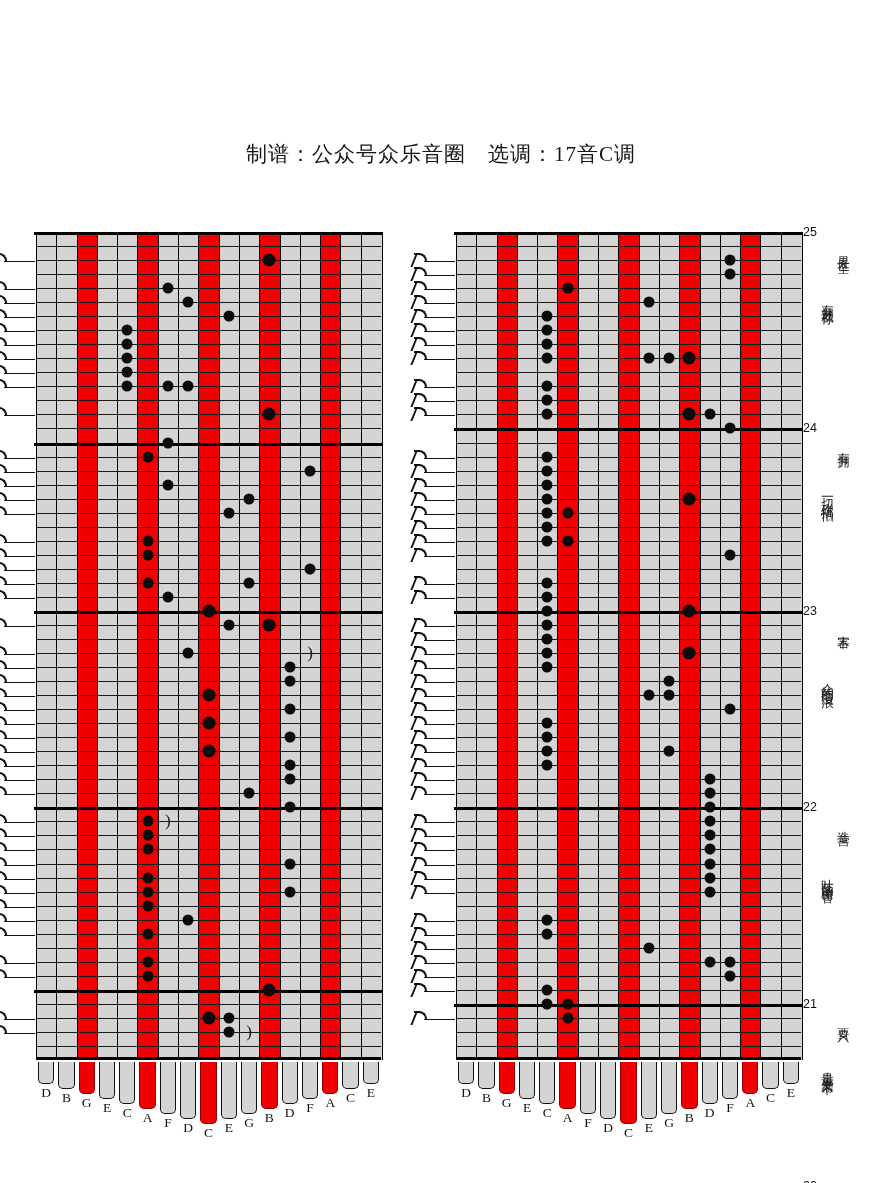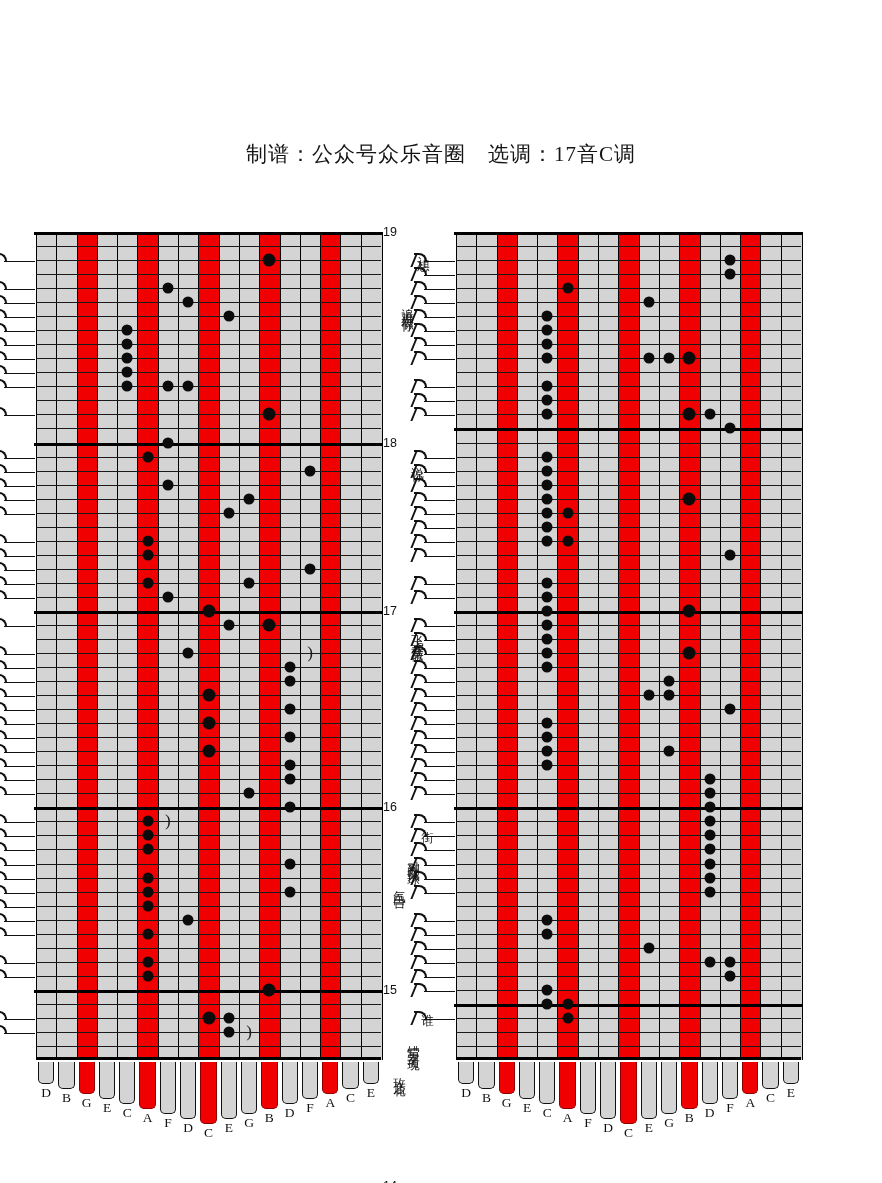--- a/index.html
+++ b/index.html
@@ -508,38 +508,20 @@
             <span class="tail"></span>
           </div>
           <div class="flag" style="top: 785.898px;">
             <span class="hook"></span>
             <span class="tail"></span>
           </div>
           <div class="flag" style="top: 799.932px;">
             <span class="hook"></span>
             <span class="tail"></span>
           </div>
-        </div>
-      <div class="side">
-          <div class="mnum" style="top: 0px;">19</div>
-          <div class="lyric" style="top: 14px; left: 34px; max-height: 192.508px;">让想</div>
-          <div class="lyric" style="top: 65.8398px; left: 18px; max-height: 192.508px;">追难点有你</div>
-          <div class="mnum" style="top: 210.508px;">18</div>
-          <div class="lyric" style="top: 224.508px; left: 28px; max-height: 150.407px;">说你</div>
-          <div class="mnum" style="top: 378.915px;">17</div>
-          <div class="lyric" style="top: 392.915px; left: 28px; max-height: 178.475px;">飞上天在笑微</div>
-          <div class="mnum" style="top: 575.39px;">16</div>
-          <div class="lyric" style="top: 589.39px; left: 38px; max-height: 164.441px;">街</div>
-          <div class="lyric" style="top: 618.804px; left: 24px; max-height: 164.441px;">对到吹风球</div>
-          <div class="lyric" style="top: 648.218px; left: 10px; max-height: 164.441px;">气白告</div>
-          <div class="mnum" style="top: 757.831px;">15</div>
-          <div class="lyric" style="top: 771.831px; left: 38px; max-height: 178.475px;">谁</div>
-          <div class="lyric" style="top: 803.818px; left: 24px; max-height: 178.475px;">错写字名瑰</div>
-          <div class="lyric" style="top: 835.805px; left: 10px; max-height: 178.475px;">玫店花</div>
-          <div class="mnum" style="top: 954.305px;">14</div>
         </div>
     </div>
     <div class="keys">
         <div class="key" style="left: 2px; width: 16.2941px; height: 22px;"></div>
         <div class="keylab" style="left: 10.1471px; top: 23px;">D</div>
         <div class="key" style="left: 22.2941px; width: 16.2941px; height: 27px;"></div>
         <div class="keylab" style="left: 30.4412px; top: 28px;">B</div>
         <div class="key red" style="left: 42.5882px; width: 16.2941px; height: 32px;"></div>
         <div class="keylab" style="left: 50.7353px; top: 33px;">G</div>
         <div class="key" style="left: 62.8824px; width: 16.2941px; height: 37px;"></div>
@@ -952,20 +934,38 @@
             <span class="hook"></span>
             <span class="stem"></span>
             <span class="tail"></span>
           </div>
           <div class="flag" style="top: 785.898px;">
             <span class="hook"></span>
             <span class="stem"></span>
             <span class="tail"></span>
           </div>
         </div>
+      <div class="side">
+          <div class="mnum" style="top: 0px;">25</div>
+          <div class="lyric" style="top: 14px; left: 34px; max-height: 178.475px;">界世全</div>
+          <div class="lyric" style="top: 61.9805px; left: 18px; max-height: 178.475px;">有拥就你</div>
+          <div class="mnum" style="top: 196.475px;">24</div>
+          <div class="lyric" style="top: 210.475px; left: 34px; max-height: 164.441px;">有拥</div>
+          <div class="lyric" style="top: 254.596px; left: 18px; max-height: 164.441px;">切一碰搞怕</div>
+          <div class="mnum" style="top: 378.915px;">23</div>
+          <div class="lyric" style="top: 392.915px; left: 34px; max-height: 178.475px;">害不</div>
+          <div class="lyric" style="top: 440.896px; left: 18px; max-height: 178.475px;">会约的漫浪</div>
+          <div class="mnum" style="top: 575.39px;">22</div>
+          <div class="lyric" style="top: 589.39px; left: 34px; max-height: 178.475px;">造营</div>
+          <div class="lyric" style="top: 637.37px; left: 18px; max-height: 178.475px;">叶落的榭香</div>
+          <div class="mnum" style="top: 771.864px;">21</div>
+          <div class="lyric" style="top: 785.864px; left: 34px; max-height: 164.441px;">要只</div>
+          <div class="lyric" style="top: 829.986px; left: 18px; max-height: 164.441px;">贵最麦需不</div>
+          <div class="mnum" style="top: 954.305px;">20</div>
+        </div>
     </div>
     <div class="keys">
         <div class="key" style="left: 2px; width: 16.2941px; height: 22px;"></div>
         <div class="keylab" style="left: 10.1471px; top: 23px;">D</div>
         <div class="key" style="left: 22.2941px; width: 16.2941px; height: 27px;"></div>
         <div class="keylab" style="left: 30.4412px; top: 28px;">B</div>
         <div class="key red" style="left: 42.5882px; width: 16.2941px; height: 32px;"></div>
         <div class="keylab" style="left: 50.7353px; top: 33px;">G</div>
         <div class="key" style="left: 62.8824px; width: 16.2941px; height: 37px;"></div>
         <div class="keylab" style="left: 71.0294px; top: 38px;">E</div>

